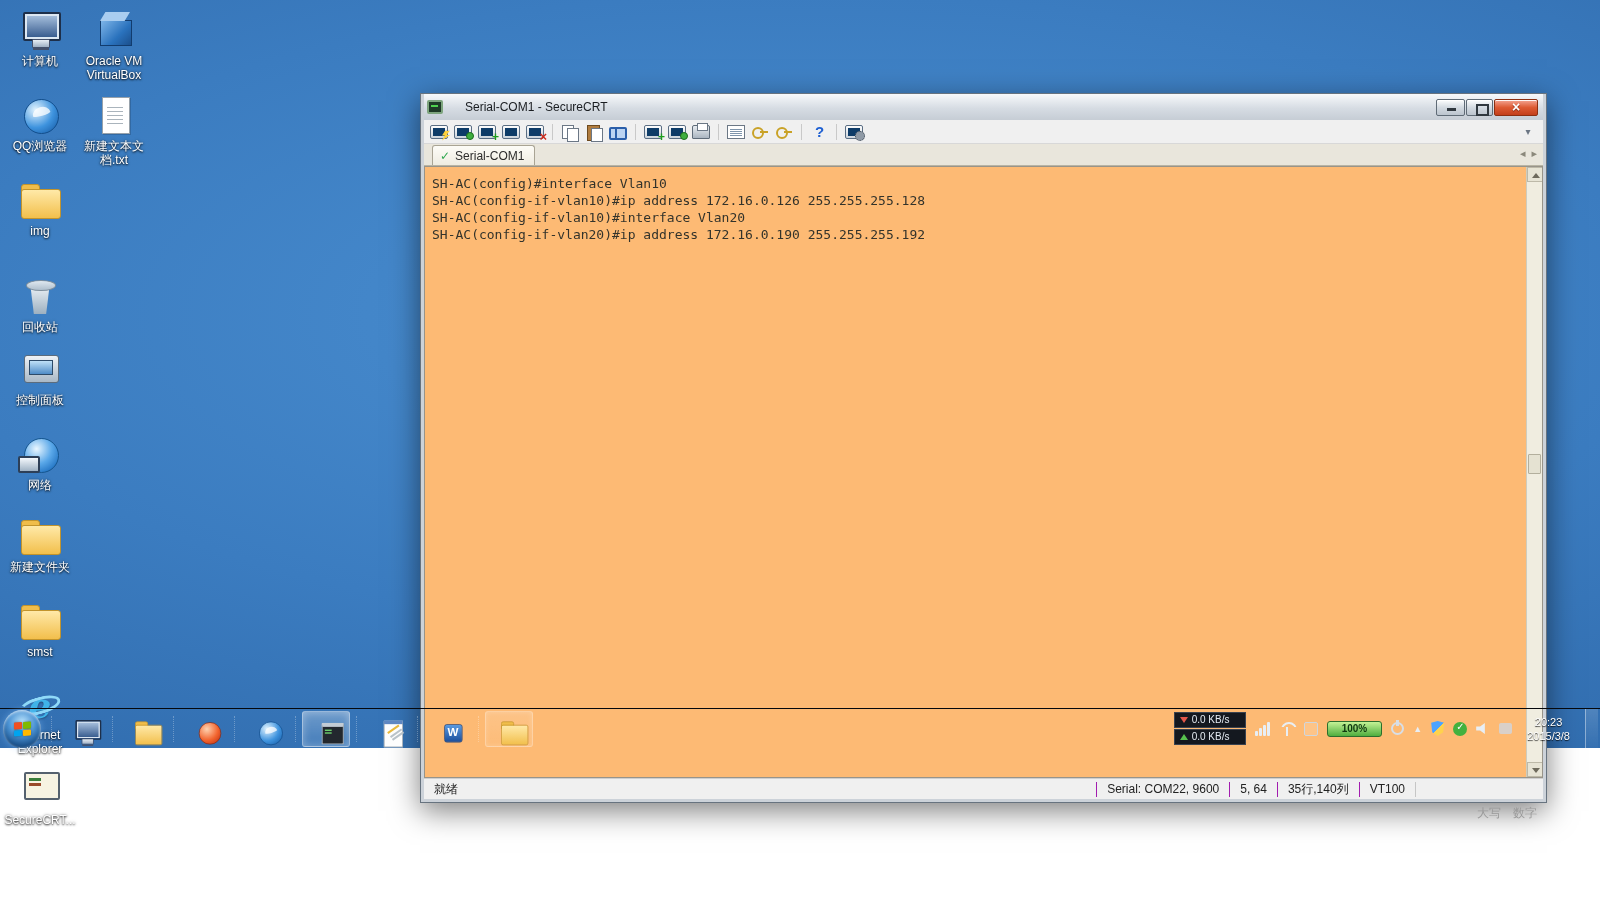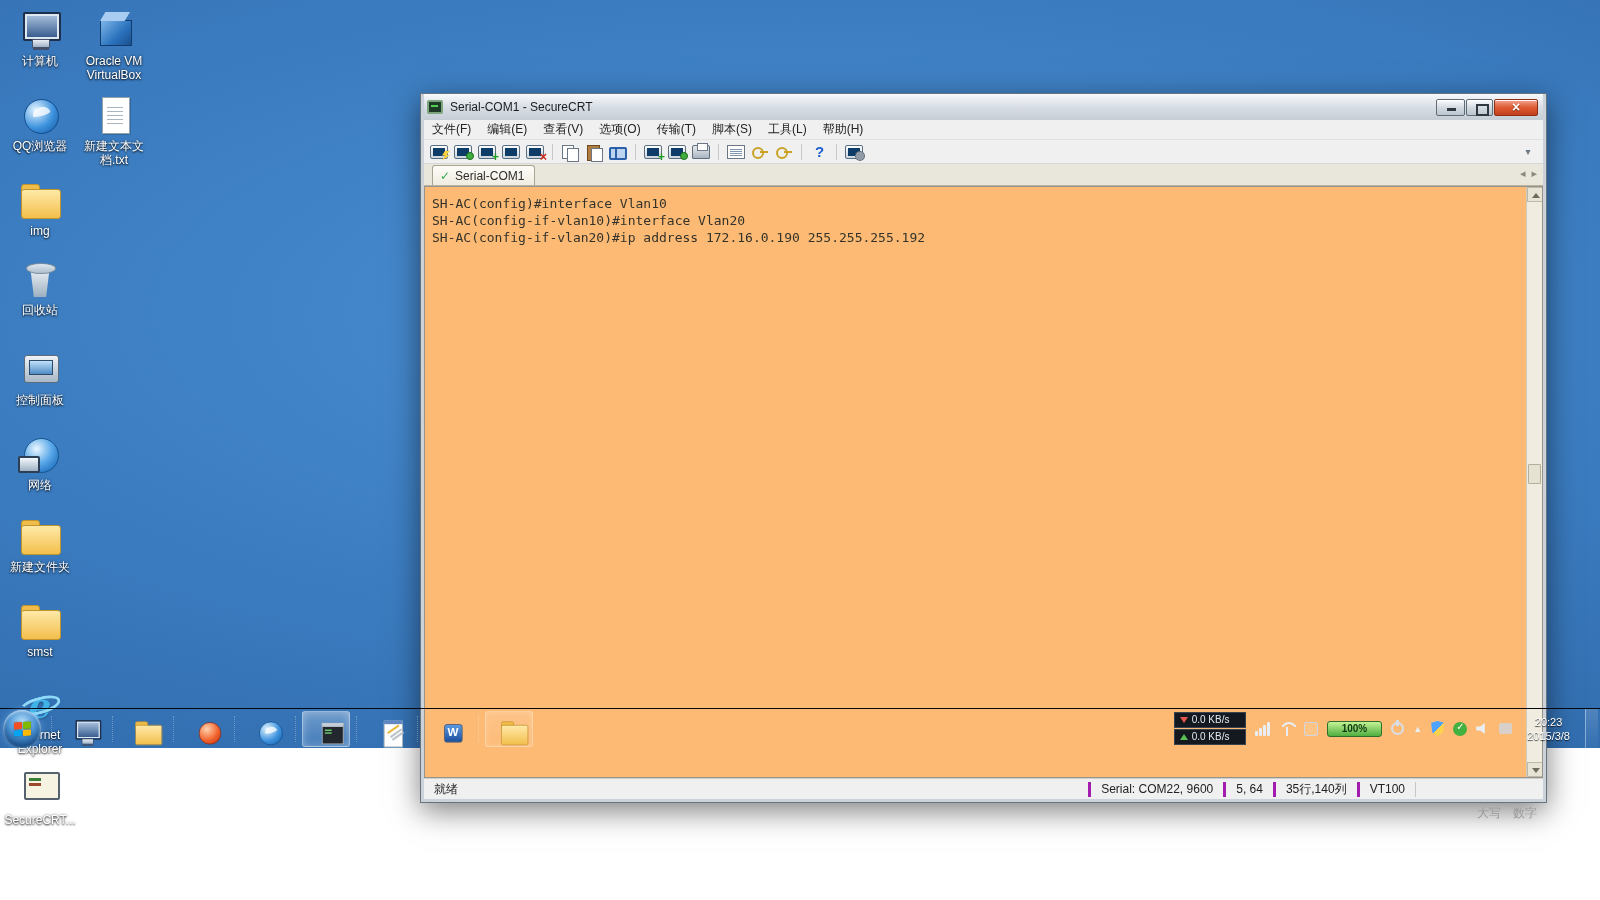--- a/index.html
+++ b/index.html
@@ -79,21 +79,21 @@
   .ic-word .wbadge { width:27px; height:27px; border-radius:4px; color:#fff; font-weight:bold; font-size:17px;
     background:linear-gradient(#5a9ae0,#1c4f9c); border:1px solid #143c7a; display:grid; place-items:center; }
 
   .ic-redcircle::before { content:""; position:absolute; left:13px; top:5px; width:31px; height:31px; border-radius:50%;
     background:radial-gradient(circle at 35% 30%, #ffd2b0, #f2652f 55%, #c23414 90%); border:1px solid #8e2810; }
 
   
   .win { position:absolute; left:420px; top:93px; width:1127px; height:710px;
     background:#ccd2d9; border:1px solid #67737f; box-shadow:0 8px 28px rgba(0,0,0,.5);
     display:flex; flex-direction:column; padding:0 3px 3px 3px; }
-  .titlebar { height:26px; display:flex; align-items:center; gap:7px; padding:0 3px;
+  .titlebar { height:26px; display:flex; align-items:center; gap:22px; padding:0 3px;
     background:linear-gradient(#f7f9fb,#d6dce3 55%, #c6cdd5); }
   .appicon { width:16px; height:14px; position:relative; flex:0 0 auto; }
   .appicon::before { content:""; position:absolute; inset:0; background:#1e3a26; border:2px solid #7ea57e; border-radius:2px; }
   .appicon::after { content:""; position:absolute; left:4px; top:5px; width:7px; height:2px; background:#4fd24f; }
   .title-text { font-size:12px; color:#1a1d21; flex:1 1 auto; white-space:nowrap; overflow:hidden; }
   .wbtns { display:flex; gap:1px; padding-right:2px; }
   .wbtn { height:17px; border:1px solid #5f6b76; border-radius:2px; position:relative;
     background:linear-gradient(#fdfefe,#d3dae1 50%,#bcc5ce); box-shadow:inset 0 1px 0 rgba(255,255,255,.9); }
   .wbtn.min { width:29px; } .wbtn.max { width:27px; }
   .wbtn.min::after { content:""; position:absolute; left:10px; bottom:4px; width:9px; height:3px; background:#30383f; }
@@ -157,21 +157,21 @@
   .varrow.up::after { content:""; position:absolute; left:4px; top:5px; border-left:4px solid transparent;
     border-right:4px solid transparent; border-bottom:5px solid #6e6a5c; }
   .varrow.down::after { content:""; position:absolute; left:4px; top:5px; border-left:4px solid transparent;
     border-right:4px solid transparent; border-top:5px solid #6e6a5c; }
   .vthumb { position:absolute; left:1px; top:47%; width:13px; height:20px; background:#e5e2d2; border:1px solid #b3af9d; border-radius:1px; }
 
   .statusbar { height:21px; background:#f0f0f0; border-top:1px solid #cfcfcf; display:flex; align-items:center;
     font-size:12px; color:#222; }
   .sb-left { padding:0 10px; }
   .sb-spacer { flex:1; }
-  .sb-seg { border-left:3px solid #a21caf; padding:0 10px; height:15px; line-height:15px; white-space:nowrap; }
+  .sb-seg { border-left:1px solid #a21caf; padding:0 10px; height:15px; line-height:15px; white-space:nowrap; }
   .sb-dim { color:#9a9a9a; border-left:none; padding:0 6px;margin-top:48px; }
   .sb-gap { width:56px; border-left:1px solid #c6c6c6; height:15px; }
 
   
   .taskbar { position:absolute; left:0; right:0; bottom:0; height:40px;
     background:linear-gradient(#55W 0) , linear-gradient(#465666, #273140 10%, #1b2430 48%, #131a24 52%, #0e141d);
     border-top:1px solid #05080c; display:flex; align-items:center; }
   .start-orb { width:38px; height:38px; border-radius:50%; margin:0 4px 0 3px; position:relative;
     background:radial-gradient(circle at 50% 32%, #b9e2fb, #4b93d4 42%, #1c548e 72%, #0c2f54 100%);
     box-shadow:inset 0 1px 3px rgba(255,255,255,.8), 0 0 7px rgba(130,195,255,.45); display:grid; place-items:center; }
@@ -236,21 +236,21 @@
       <div class="dlabel">QQ浏览器</div>
     </div>
     <div class="dicon" style="left:74px;top:95px">
       <div class="ic ic-txt"></div>
       <div class="dlabel">新建文本文档.txt</div>
     </div>
     <div class="dicon" style="left:0;top:180px">
       <div class="ic ic-folder"></div>
       <div class="dlabel">img</div>
     </div>
-    <div class="dicon" style="left:0;top:259px">
+    <div class="dicon" style="left:0;top:276px">
       <div class="ic ic-recycle"></div>
       <div class="dlabel">回收站</div>
     </div>
     <div class="dicon" style="left:0;top:349px">
       <div class="ic ic-panel"></div>
       <div class="dlabel">控制面板</div>
     </div>
     <div class="dicon" style="left:0;top:434px">
       <div class="ic ic-globe with-screen"></div>
       <div class="dlabel">网络</div>
@@ -280,30 +280,20 @@
     <div class="titlebar">
       <div class="appicon"></div>
       <div class="title-text">Serial-COM1 - SecureCRT</div>
       <div class="wbtns">
         <div class="wbtn min"></div>
         <div class="wbtn max"></div>
         <div class="wbtn close"></div>
       </div>
     </div>
 
-    <div class="menubar">
-      <span class="menu-item">文件(F)</span>
-      <span class="menu-item">编辑(E)</span>
-      <span class="menu-item">查看(V)</span>
-      <span class="menu-item">选项(O)</span>
-      <span class="menu-item">传输(T)</span>
-      <span class="menu-item">脚本(S)</span>
-      <span class="menu-item">工具(L)</span>
-      <span class="menu-item">帮助(H)</span>
-    </div>
 
     <div class="toolbar">
       <button class="tbn">
           <span class="g g-term g-bolt"></span>
         </button>
       <button class="tbn">
           <span class="g g-term g-dot"></span>
         </button>
       <button class="tbn">
           <span class="g g-term g-plus"></span>
@@ -361,21 +351,21 @@
         <span class="check"></span>
         <span>Serial-COM1</span>
       </div>
       <div class="tab-arrows">
         <span>◂</span>
         <span>▸</span>
       </div>
     </div>
 
     <div class="term-wrap">
-      <div class="term-text"><div>SH-AC(config)#interface Vlan10</div><div>SH-AC(config-if-vlan10)#interface Vlan20</div><div>SH-AC(config-if-vlan20)#ip address 172.16.0.190 255.255.255.192</div></div>
+      <div class="term-text"><div>SH-AC(config)#interface Vlan10</div><div>SH-AC(config-if-vlan10)#ip address 172.16.0.126 255.255.255.128</div><div>SH-AC(config-if-vlan10)#interface Vlan20</div><div>SH-AC(config-if-vlan20)#ip address 172.16.0.190 255.255.255.192</div></div>
       <div class="vscroll">
         <div class="varrow up"></div>
         <div class="vthumb"></div>
         <div class="varrow down"></div>
       </div>
     </div>
 
     <div class="statusbar">
       <span class="sb-left">就绪</span>
       <span class="sb-spacer"></span>

